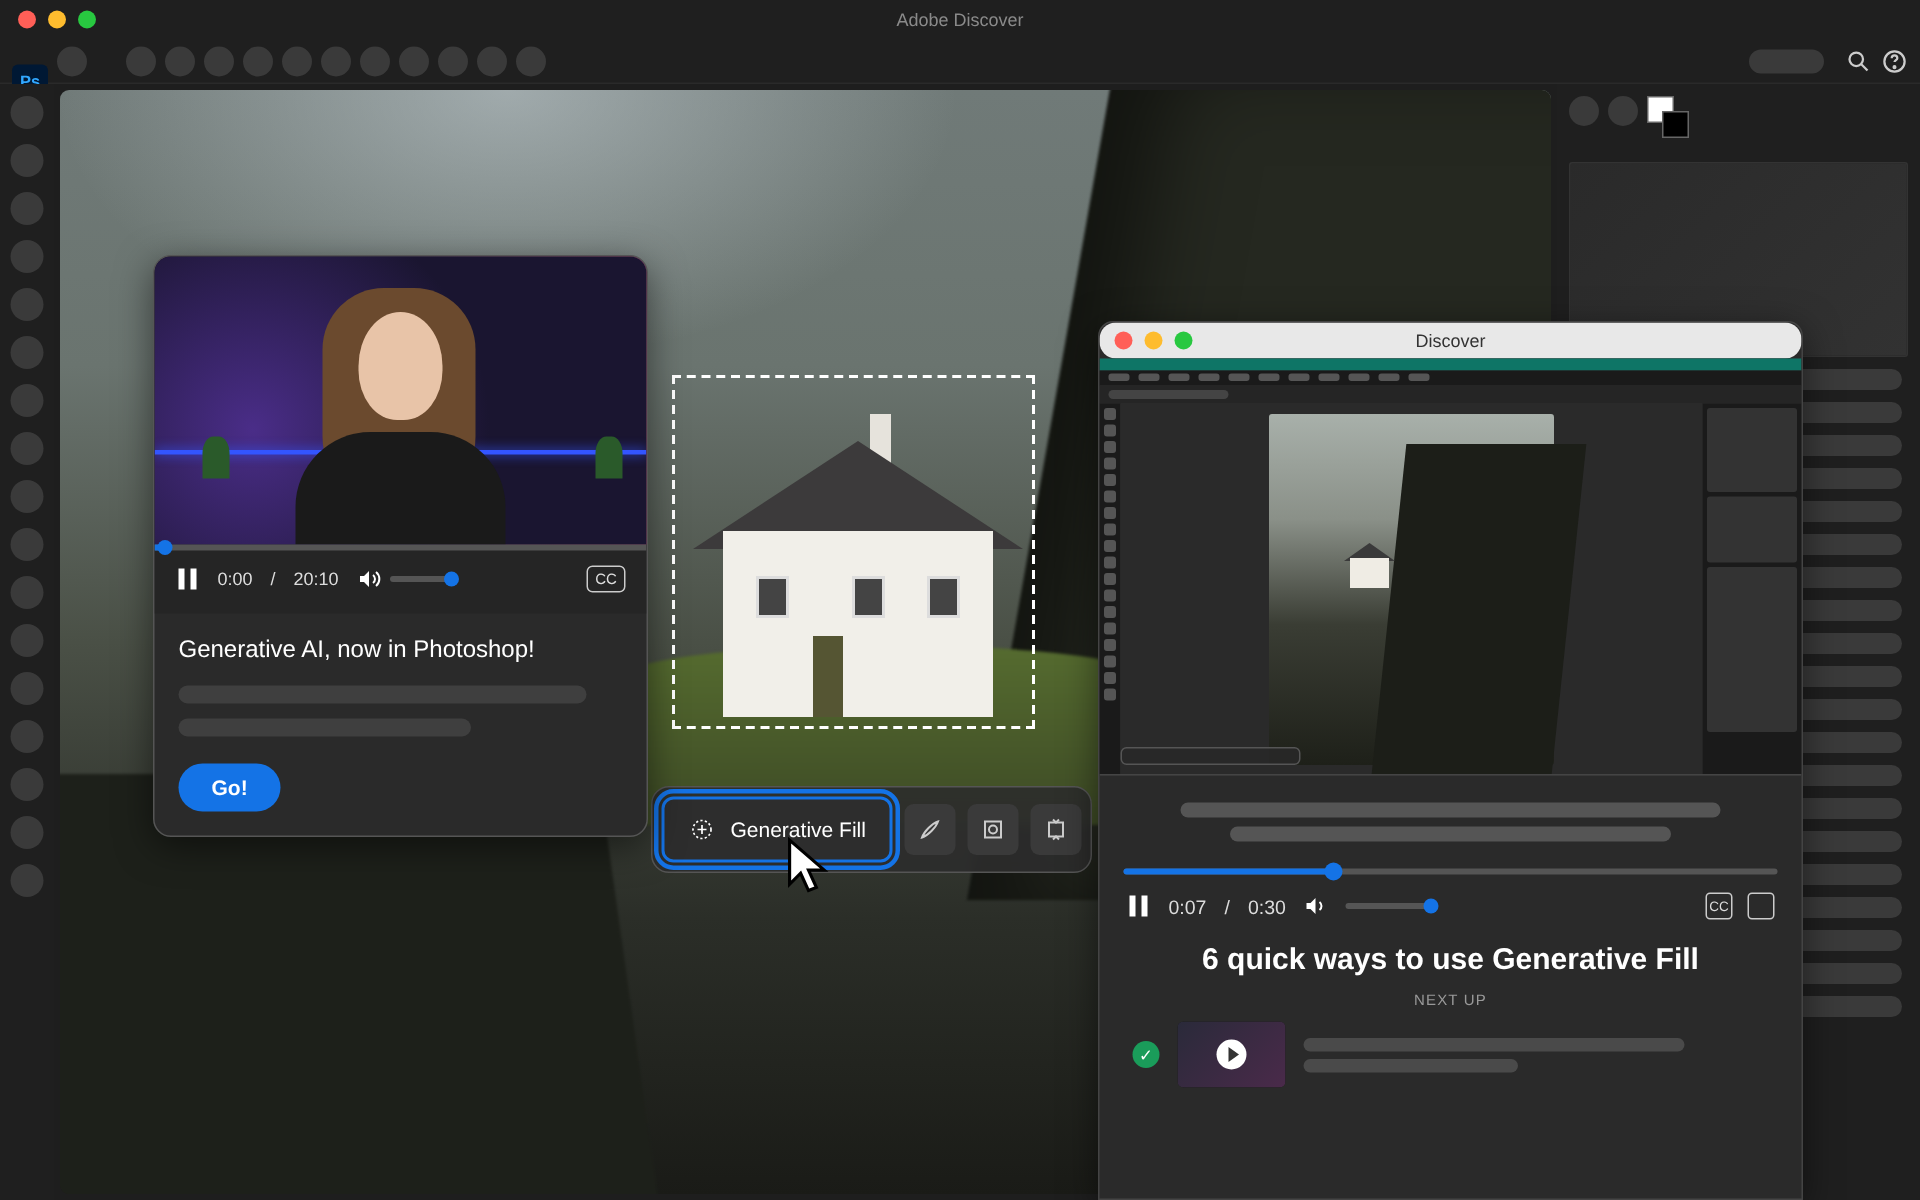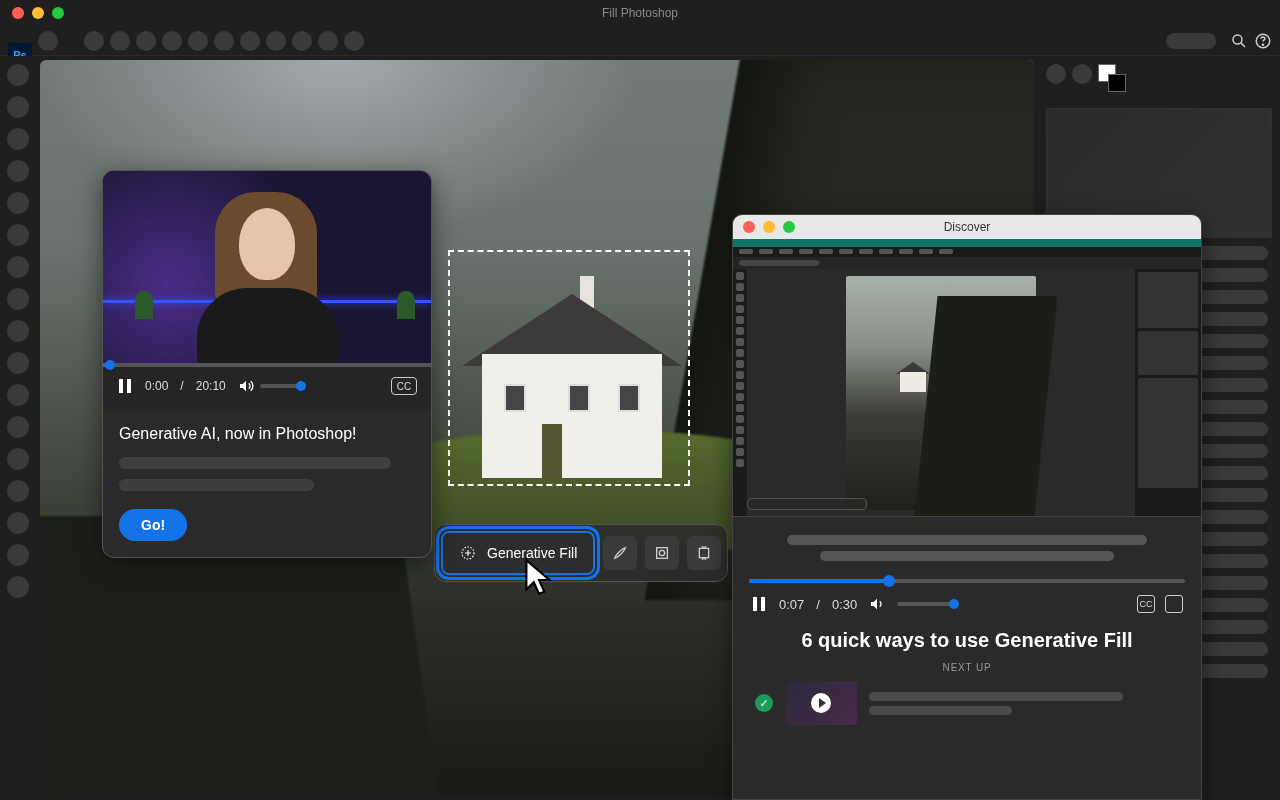--- a/index.html
+++ b/index.html
@@ -80,21 +80,21 @@
 .cc{margin-left:auto; width:26px; height:18px; border:1.5px solid #ccc; border-radius:4px; font-size:10px; display:flex;align-items:center;justify-content:center;}
 
 .tut-body { padding: 16px; }
 .tut-body h3 { font-size: 16px; font-weight: 400; margin-bottom: 14px; }
 .desc-line { height: 12px; background: #3f3f3f; border-radius: 6px; margin-bottom: 10px; }
 .dl-90{width:92%;} .dl-70{width:66%;}
 .go-btn { margin-top: 8px; padding: 8px 22px; background: #1473e6; border: none; border-radius: 18px; color: #fff; font-size: 14px; font-weight: 600; cursor: pointer; }
 
 
 .discover { position: absolute; left: 732px; top: 214px; width: 470px; bottom: 0; background: #2a2a2a; border-radius: 10px 10px 0 0; overflow: hidden; box-shadow: 0 6px 24px rgba(0,0,0,0.5); border: 1px solid #444; }
-.discover .dbar { height: 24px; background: #e8e8e8; display: flex; align-items: center; position: relative; }
+.discover .dbar { height: 24px; background: #e8e8e8; display: flex; align-items: center; position: relative; border-radius: 11px; }
 .discover .dbar .traffic{padding-left:10px;}
 .discover .dbar .ttl { position: absolute; left:50%; transform:translateX(-50%); color:#333; font-size:12px; font-weight:500; }
 
 .mini-ps { height: 278px; background: #323232; position: relative; border-bottom:1px solid #444;}
 .mini-top{height:8px;background:#0e7566;}
 .mini-menu{height:10px; background:#1a1a1a; display:flex; gap:6px; padding:2px 6px;}
 .mini-menu span{width:14px;height:5px;background:#555;border-radius:2px;}
 .mini-tab{height:12px;background:#252525;display:flex;align-items:center;padding:0 6px;}
 .mini-tab span{width:80px;height:6px;background:#444;border-radius:3px;}
 .mini-body{position:absolute;left:0;right:0;top:30px;bottom:0;display:flex;}
@@ -140,21 +140,21 @@
 </style>
 </head>
 <body>
 
 <div class="titlebar">
   <div class="traffic">
     <span class="tr-red"></span>
     <span class="tr-yel"></span>
     <span class="tr-grn"></span>
   </div>
-  <div class="title">Fill Photoshop</div>
+  <div class="title">Adobe Discover</div>
 </div>
 
 <div class="menubar">
   <div class="ps-logo">Ps</div>
   <div class="menu-pill"></div>
   <div style="width:14px"></div>
   <div class="menu-pill"></div>
   <div class="menu-pill"></div>
   <div class="menu-pill"></div>
   <div class="menu-pill"></div>

